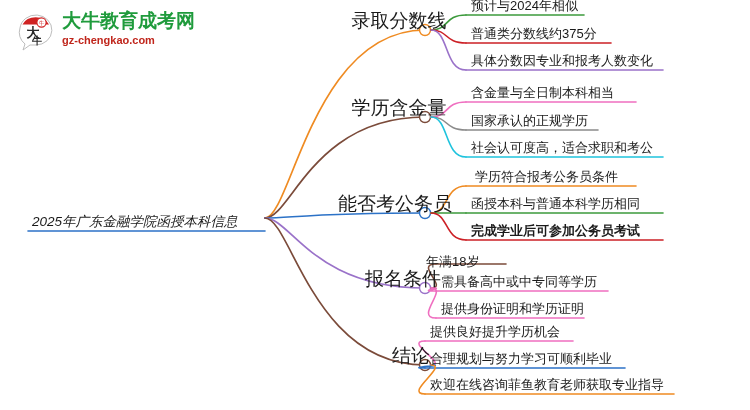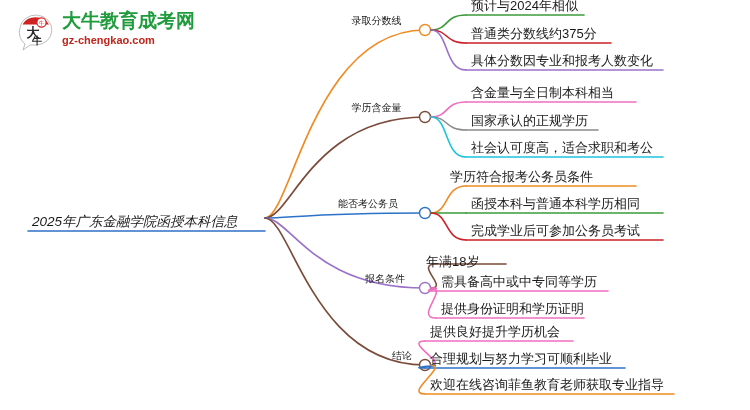--- a/index.html
+++ b/index.html
@@ -75,21 +75,21 @@
     font-size: 13px;
     color: #222222;
     white-space: nowrap;
     line-height: 15px;
   }
   .root-label {
     font-size: 13.5px;
     color: #1a1a1a;
   }
   .branch-label {
-    font-size: 10px;
+    font-size: 19px;
     color: #1a1a1a;
   }
   .leaf-label {
     font-size: 13px;
     color: #1a1a1a;
   }
 </style>
 </head>
 <body>
 
@@ -158,23 +158,23 @@
       <div class="node-label root-label" style="left: 32px; top: 214px; font-style: italic;">2025年广东金融学院函授本科信息</div>
       <div class="node-label branch-label" style="left: 351.5px; top: 13px;">录取分数线</div>
       <div class="node-label leaf-label" style="left: 471px; top: -2px;">预计与2024年相似</div>
       <div class="node-label leaf-label" style="left: 471px; top: 26px;">普通类分数线约375分</div>
       <div class="node-label leaf-label" style="left: 471px; top: 53px;">具体分数因专业和报考人数变化</div>
       <div class="node-label branch-label" style="left: 351.5px; top: 100px;">学历含金量</div>
       <div class="node-label leaf-label" style="left: 471px; top: 85px;">含金量与全日制本科相当</div>
       <div class="node-label leaf-label" style="left: 471px; top: 113px;">国家承认的正规学历</div>
       <div class="node-label leaf-label" style="left: 471px; top: 140px;">社会认可度高，适合求职和考公</div>
       <div class="node-label branch-label" style="left: 338px; top: 196px;">能否考公务员</div>
-      <div class="node-label leaf-label" style="left: 450px; top: 169px;">学历符合报考公务员条件</div>
+      <div class="node-label leaf-label" style="left: 475px; top: 169px;">学历符合报考公务员条件</div>
       <div class="node-label leaf-label" style="left: 471px; top: 196px;">函授本科与普通本科学历相同</div>
-      <div class="node-label leaf-label" style="left: 471px; top: 223px;">完成学业后可参加公务员考试</div>
+      <div class="node-label leaf-label" style="left: 471px; top: 223px; font-weight: bold;">完成学业后可参加公务员考试</div>
       <div class="node-label branch-label" style="left: 365px; top: 271px;">报名条件</div>
       <div class="node-label leaf-label" style="left: 426px; top: 247px; margin-top: 7px;">年满18岁</div>
       <div class="node-label leaf-label" style="left: 441px; top: 274px;">需具备高中或中专同等学历</div>
       <div class="node-label leaf-label" style="left: 441px; top: 301px;">提供身份证明和学历证明</div>
       <div class="node-label branch-label" style="left: 392px; top: 348px; text-align: right;">结论</div>
       <div class="node-label leaf-label" style="left: 430px; top: 324px;">提供良好提升学历机会</div>
       <div class="node-label leaf-label" style="left: 430px; top: 351px;">合理规划与努力学习可顺利毕业</div>
       <div class="node-label leaf-label" style="left: 430px; top: 377px; text-align: center;">欢迎在线咨询菲鱼教育老师获取专业指导</div>
     </div>
 

